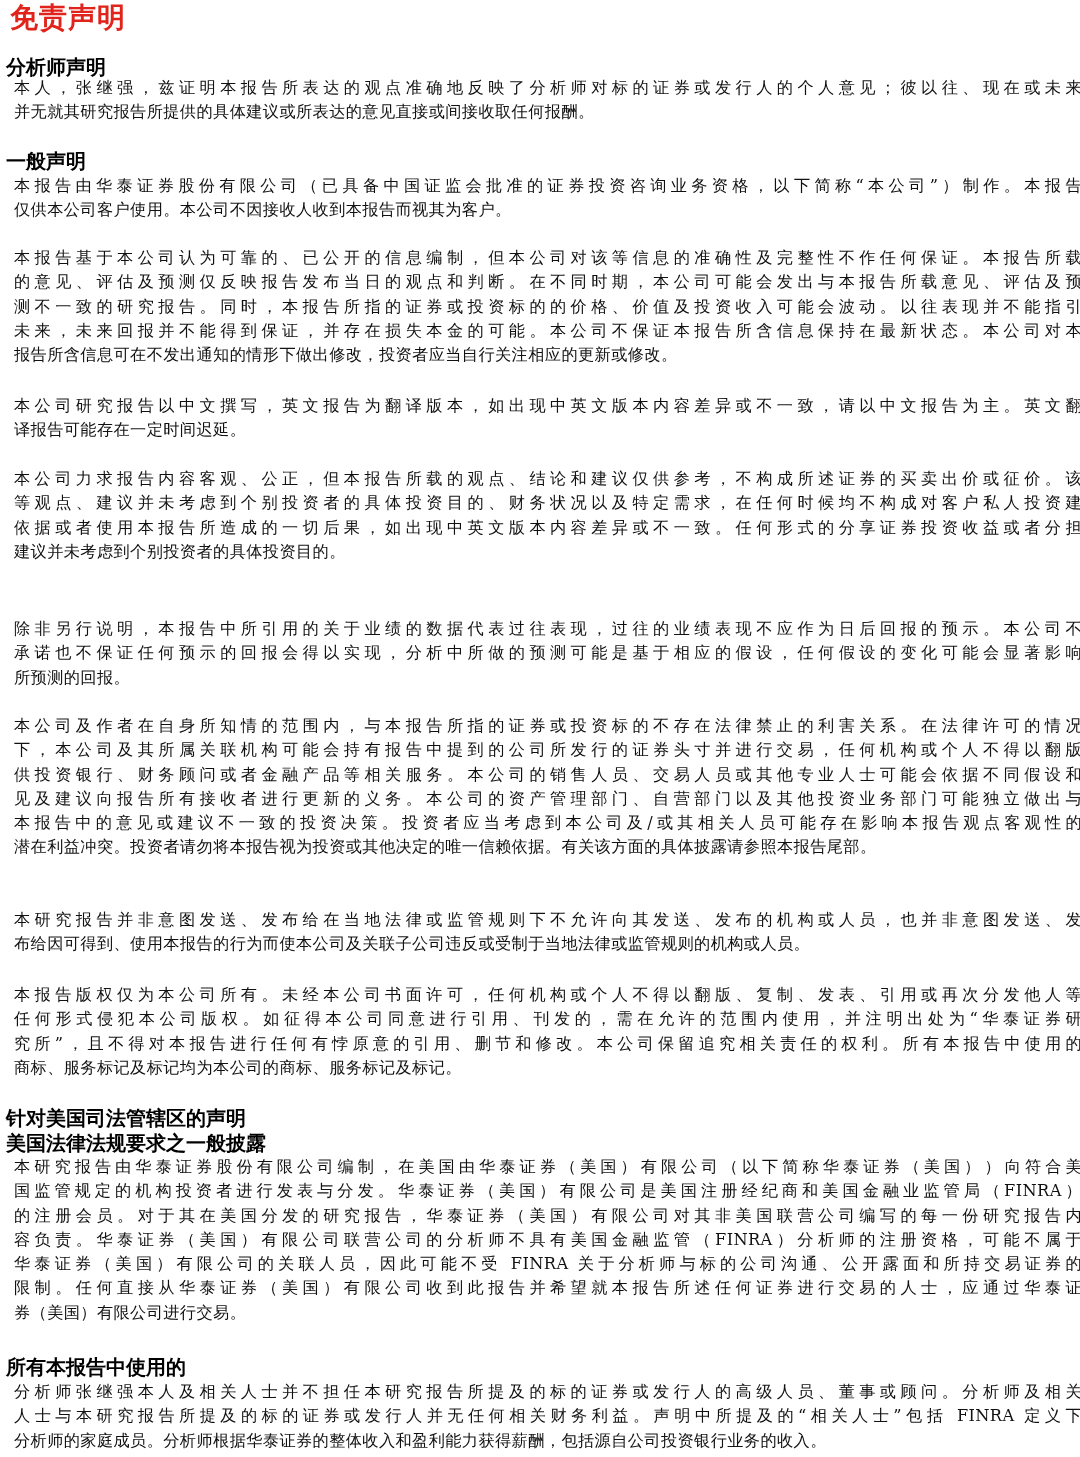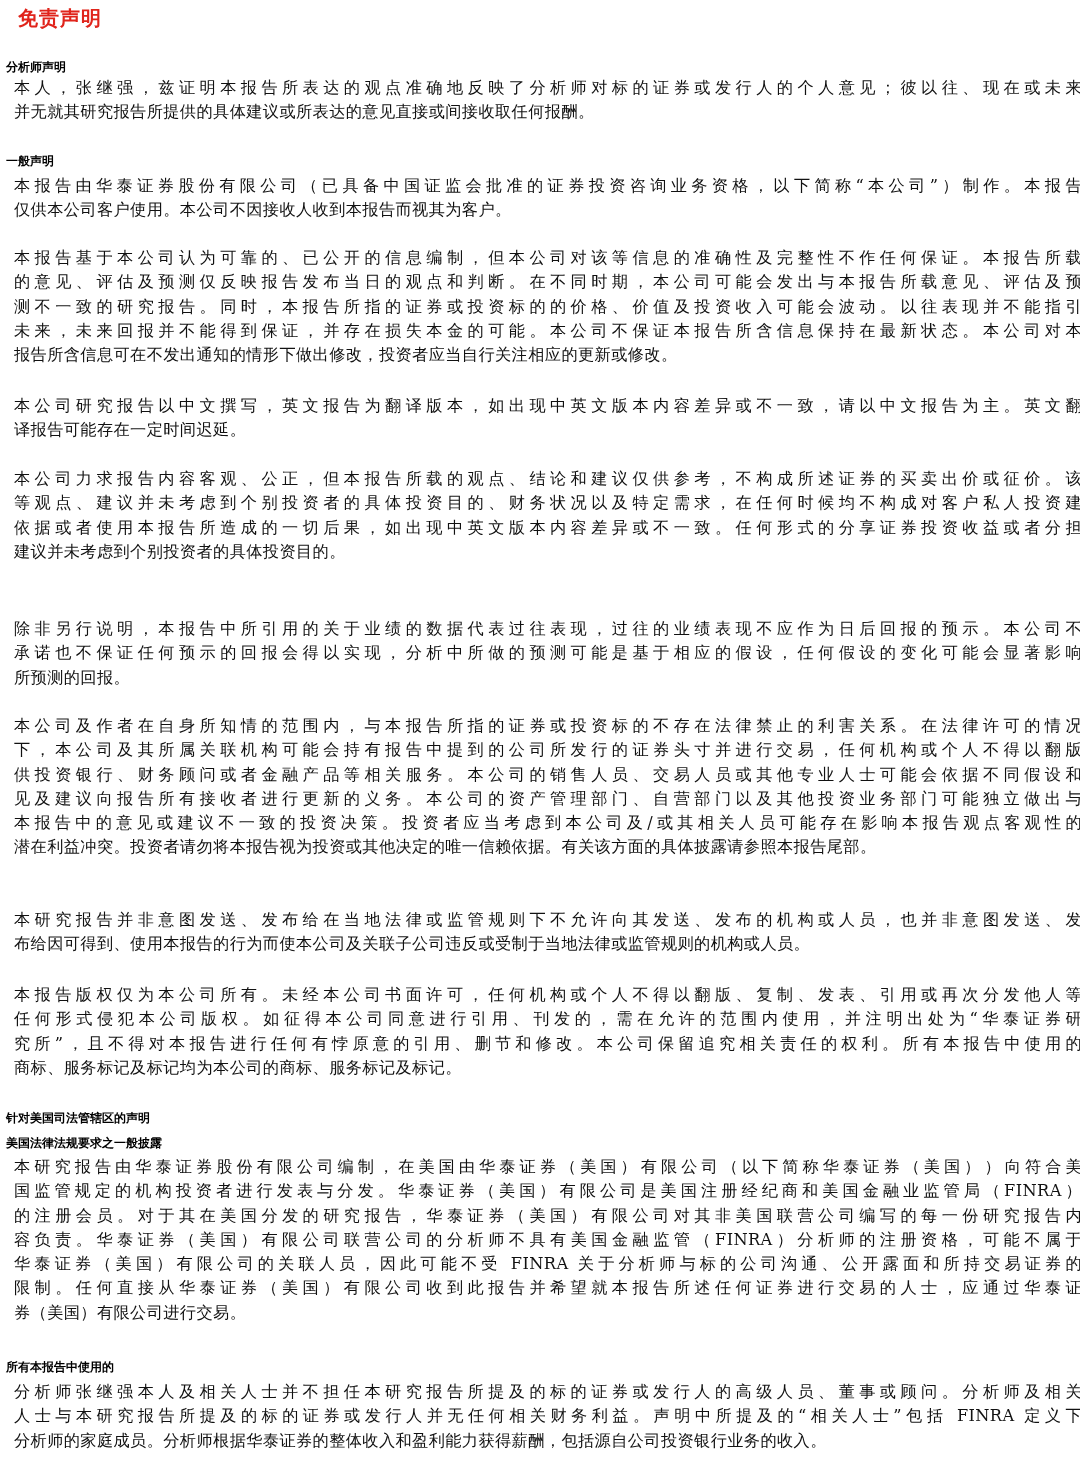--- a/index.html
+++ b/index.html
@@ -6,27 +6,27 @@
   body {
     width: 1080px;
     height: 1457px;
     overflow: hidden;
     position: relative;
     font-family: "DejaVu Serif", "Liberation Serif", serif;
     color: #111111;
   }
   .page { position: absolute; left: 6px; top: 0; width: 1068px; }
   .doc-title {
-    position: absolute; left: 12px; top: 2px;
-    font-size: 20px; line-height: 32px; font-weight: bold;
+    position: absolute; left: 4px; top: 2px;
+    font-size: 28px; line-height: 32px; font-weight: bold;
     color: #e0241b; letter-spacing: 1px;
   }
   .heading {
     position: absolute; left: 0;
-    font-size: 12px; line-height: 24px; font-weight: bold;
+    font-size: 20px; line-height: 24px; font-weight: bold;
     color: #000000;
     text-align: right;
   }
   .para { position: absolute; left: 8px; width: 1068px; }
   .line {
     display: block;
     height: 24.3px; line-height: 24.3px;
     font-size: 16.2px;
     white-space: nowrap;
     text-align-last: justify;

